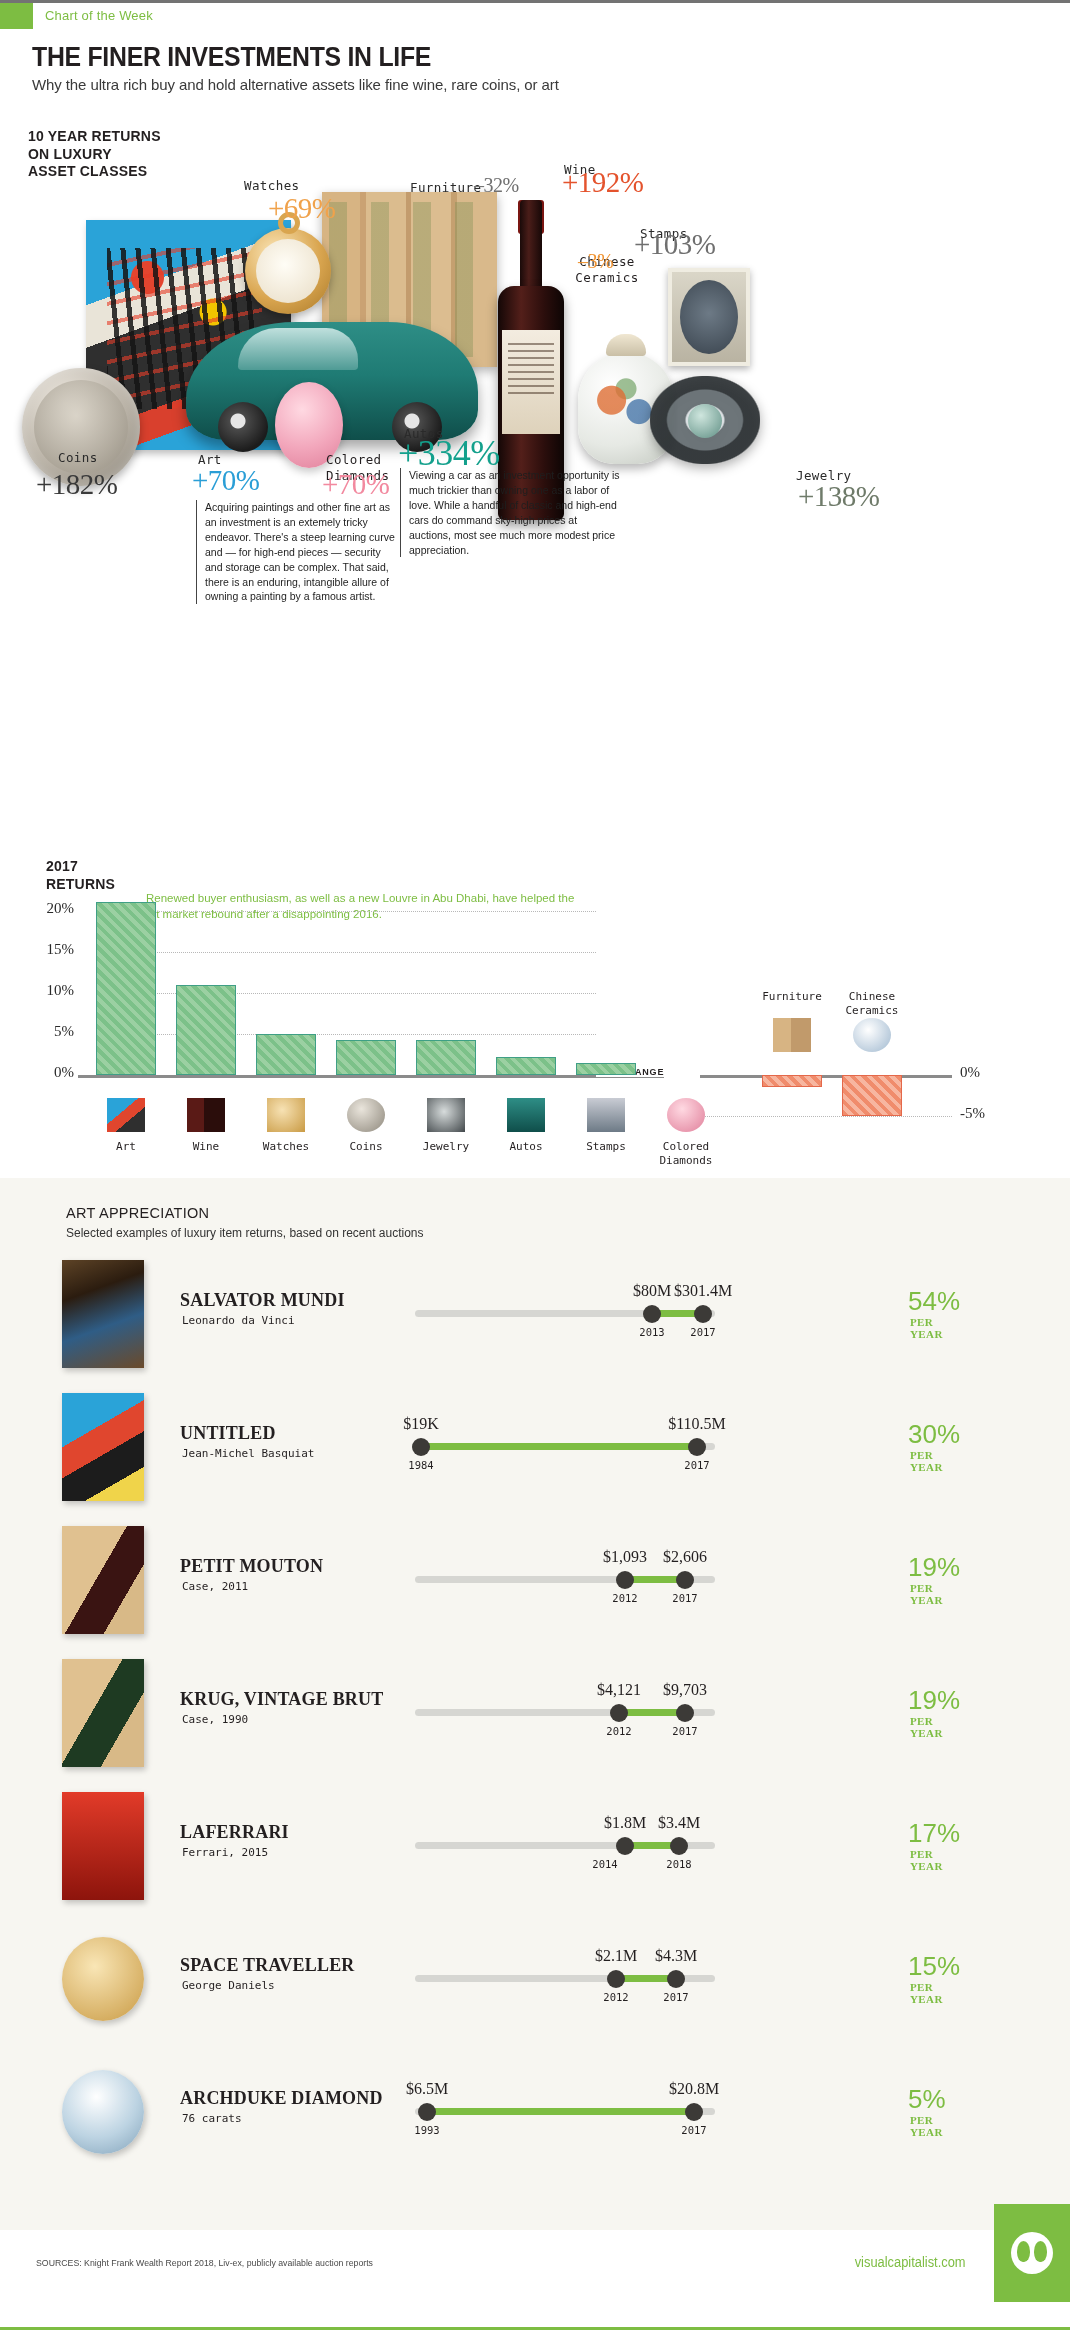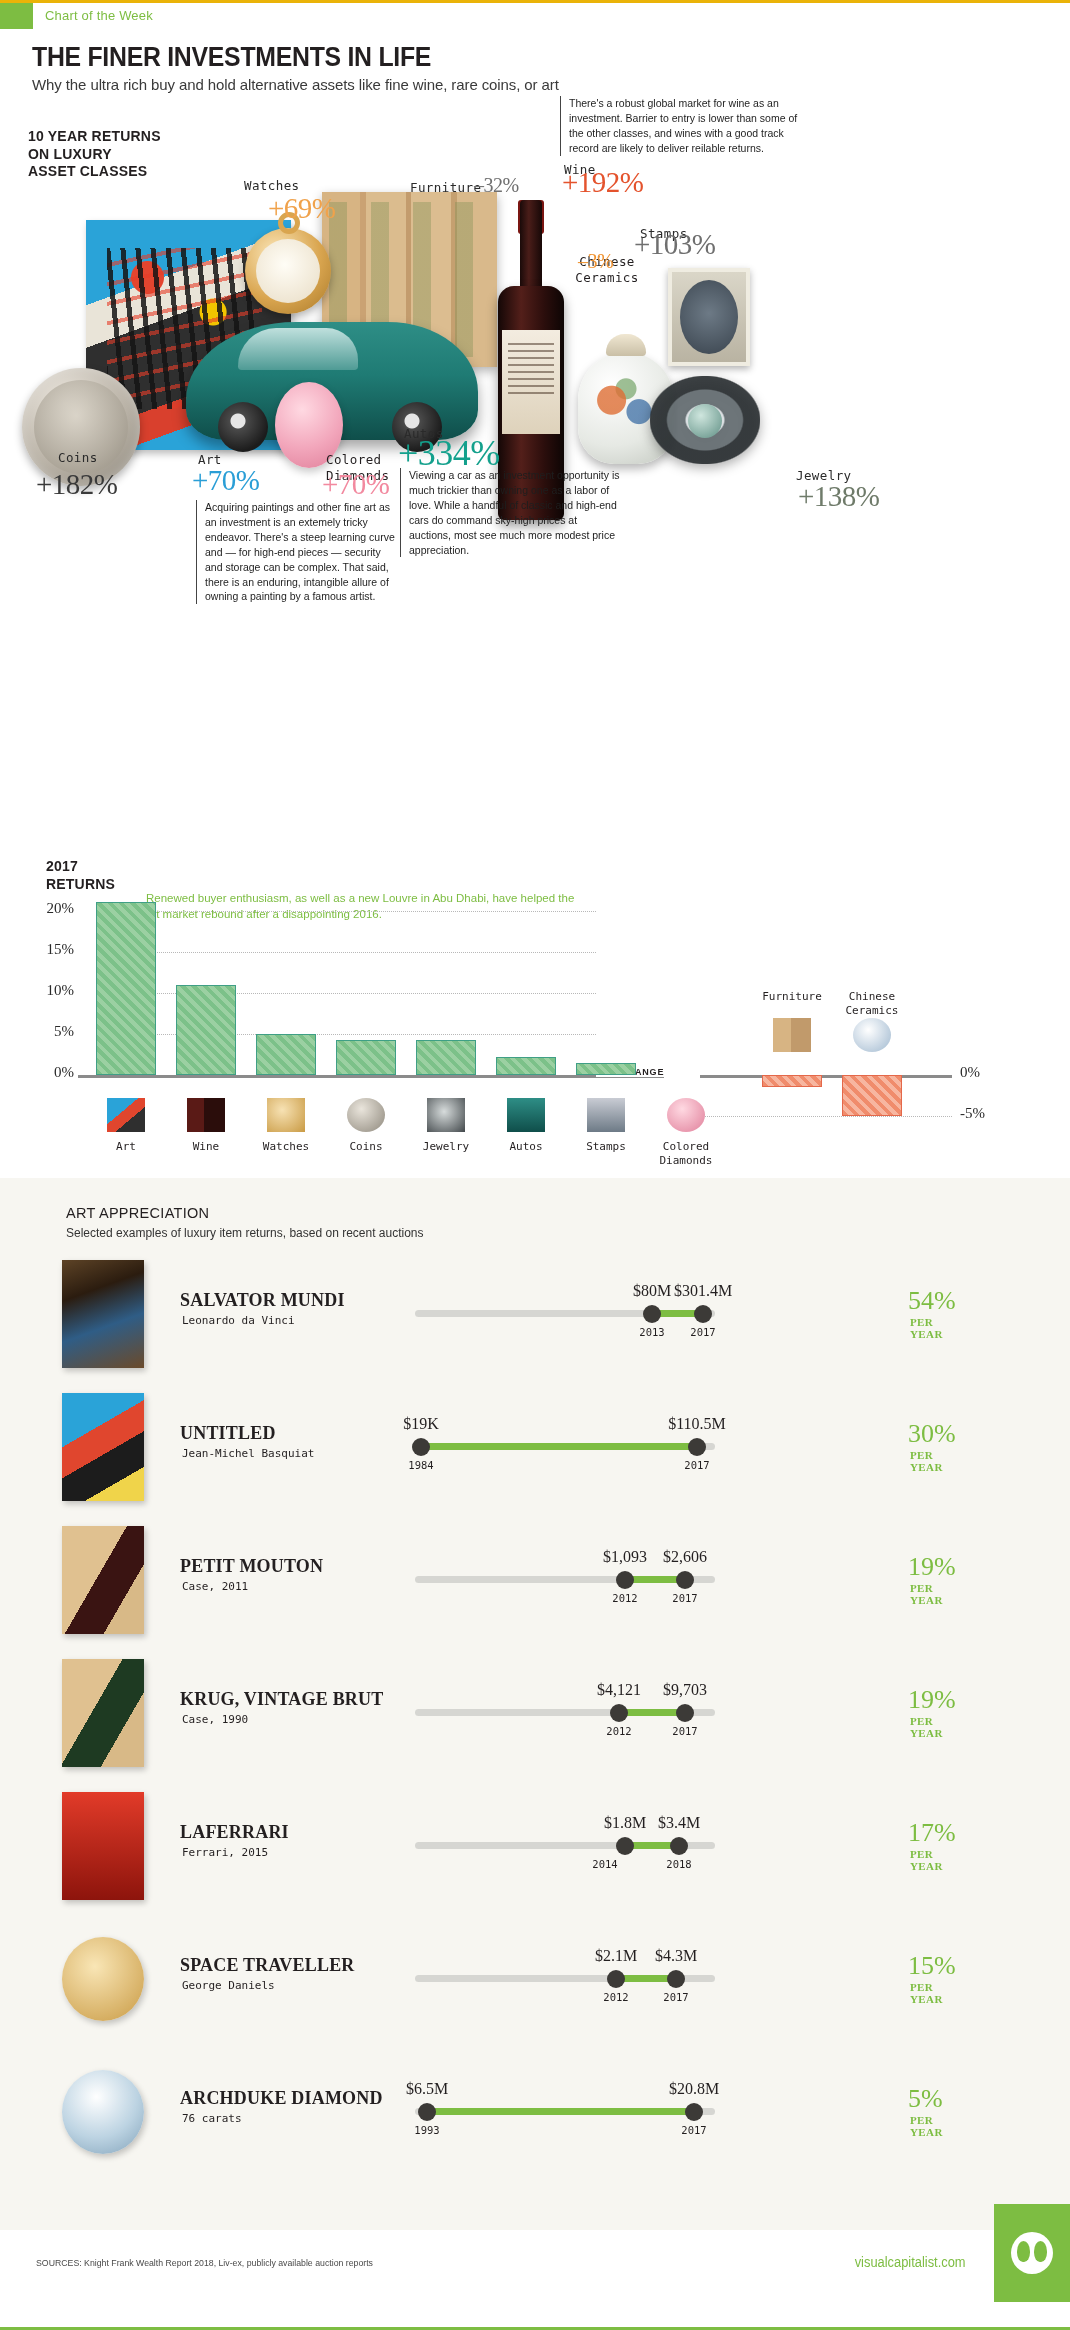--- a/index.html
+++ b/index.html
@@ -6,21 +6,21 @@
   body {
     width:1070px; height:2330px; position:relative;
     background:#ffffff;
     font-family:"Liberation Sans", sans-serif;
     color:#231f20;
     overflow:hidden;
   }
   .page { position:relative; width:1070px; height:2330px; }
 
   
-  .topbar { position:absolute; top:0; left:0; width:1070px; height:26px; border-top:3px solid #eab308; }
+  .topbar { position:absolute; top:0; left:0; width:1070px; height:26px; border-top:3px solid #737373; }
   .topbar-swatch { position:absolute; top:0; left:0; width:33px; height:26px; background:#7dbd42; }
   .topbar-label { position:absolute; top:5px; left:45px; font-size:13px; color:#7dbd42; letter-spacing:.2px; }
 
   
   .main-title { position:absolute; top:42px; left:32px; font-size:27px; font-weight:bold; letter-spacing:-.3px;
                 font-stretch:condensed; transform:scaleX(.92); transform-origin:left center; }
   .sub-title { position:absolute; top:76px; left:32px; font-size:15px; color:#3a3a3a; letter-spacing:-.1px; }
 
   .section-10yr { position:absolute; top:128px; left:28px; font-size:14px; font-weight:bold; line-height:1.25; letter-spacing:.2px; }
 
@@ -148,21 +148,21 @@
   .aa-thumb { position:absolute; left:62px; top:2px; width:82px; height:108px; box-shadow:2px 3px 6px rgba(0,0,0,.22); }
   .aa-name { position:absolute; left:180px; top:32px; font-family:"Liberation Serif", serif; font-size:18px; font-weight:bold; letter-spacing:.2px; }
   .aa-byline { position:absolute; left:182px; top:56px; font-family:"DejaVu Sans Mono", monospace; font-size:11px; }
 
   .track { position:absolute; left:415px; top:52px; width:300px; height:7px; border-radius:4px; background:#d6d6d2; }
   .track-fill { position:absolute; top:0; height:7px; border-radius:4px; background:#7dbd42; }
   .dot { position:absolute; top:-5.5px; width:18px; height:18px; border-radius:50%; background:#3c3a37; }
   .pt-val { position:absolute; font-family:"Liberation Serif", serif; font-size:16px; white-space:nowrap; transform:translateX(-50%); }
   .pt-year { position:absolute; font-family:"DejaVu Sans Mono", monospace; font-size:10.5px; white-space:nowrap; transform:translateX(-50%); }
 
-  .aa-pct { position:absolute; left:908px; top:28px; font-family:Liberation Serif, serif; font-size:26px; color:#7dbd42; }
+  .aa-pct { position:absolute; left:908px; top:28px; font-family:Liberation Sans, sans-serif; font-size:26px; color:#7dbd42; }
   .aa-peryear { position:absolute; left:910px; top:58px; font-family:"Liberation Serif", serif; font-size:11px; font-weight:bold; color:#7dbd42; letter-spacing:.4px; }
 
   
   .footer-line { position:absolute; bottom:0; left:0; width:1070px; height:3px; background:#7dbd42; }
   .sources { position:absolute; bottom:62px; left:36px; font-size:9.5px; color:#4a4a4a; transform:scaleX(.92); transform-origin:left; }
   .vc-url { position:absolute; bottom:60px; right:104px; font-size:14px; color:#7dbd42; transform:scaleX(.92); transform-origin:right; }
   .vc-mark { position:absolute; bottom:28px; right:0; width:76px; height:98px; background:#7dbd42; }
   .vc-mark .glyph { position:absolute; left:50%; top:50%; transform:translate(-50%,-50%); width:42px; height:42px; border-radius:50%; background:#fff; }
   .vc-mark .glyph:before,.vc-mark .glyph:after{ content:""; position:absolute; top:9px; width:13px; height:21px; border-radius:50% 50% 45% 45%; background:#7dbd42;}
   .vc-mark .glyph:before{ left:6px;} .vc-mark .glyph:after{ right:6px;}
@@ -204,21 +204,20 @@
         <div class="body"></div>
         <div class="label"></div>
     </div>
     <div class="vase">
         <div class="lid"></div>
       </div>
     <div class="stamp"></div>
     <div class="jewel"></div>
   </div>
 
-  <div class="note note-wine">There's a robust global market for wine as an investment. Barrier to entry is lower than some of the other classes, and wines with a good track record are likely to deliver reilable returns.</div>
   <div class="note note-autos">Viewing a car as an investment opportunity is much trickier than owning one as a labor of love. While a handful of classic and high-end cars do command sky-high prices at auctions, most see much more modest price appreciation.</div>
   <div class="note note-art">Acquiring paintings and other fine art as an investment is an extemely tricky endeavor. There's a steep learning curve and — for high-end pieces — security and storage can be complex. That said, there is an enduring, intangible allure of owning a painting by a famous artist.</div>
 
   <div class="alabel" style="top:178px; left:244px; color:#2a2a2a;">Watches</div>
   <div class="aval" style="top:192px; left:268px; color:#f0a24b;">+69%</div>
 
   <div class="alabel" style="top:180px; left:410px; color:#2a2a2a;">Furniture</div>
   <div class="aval small" style="top:174px; left:474px; color:#6f6f6f;">–32%</div>
 
   <div class="alabel" style="top:162px; left:564px; color:#2a2a2a;">Wine</div>

